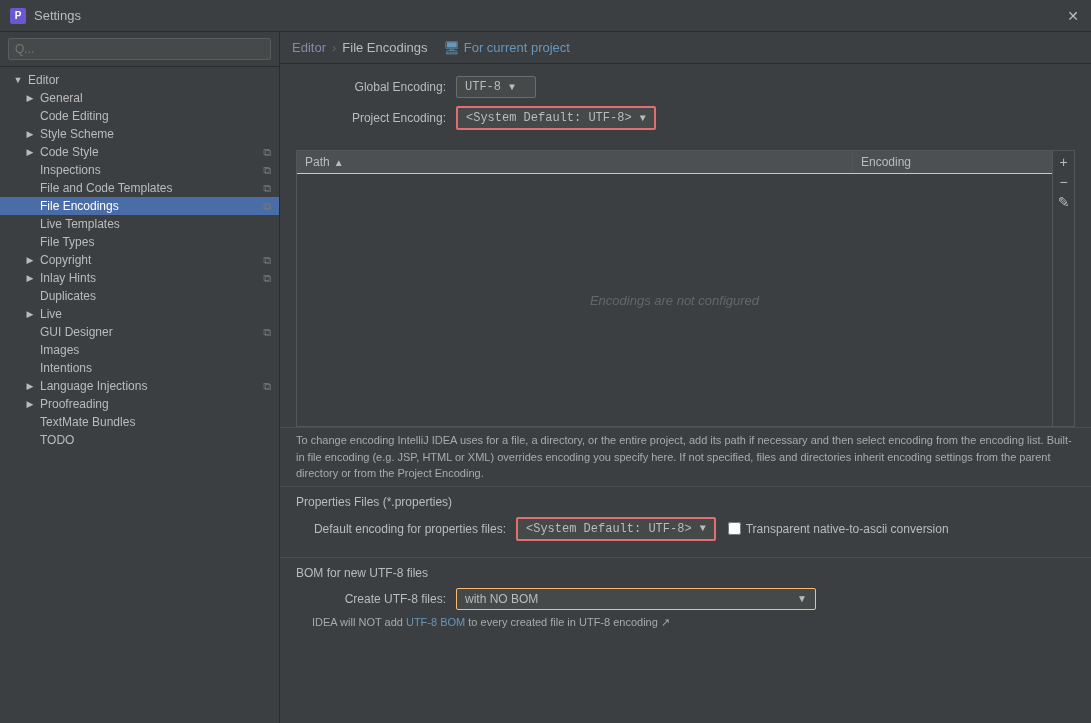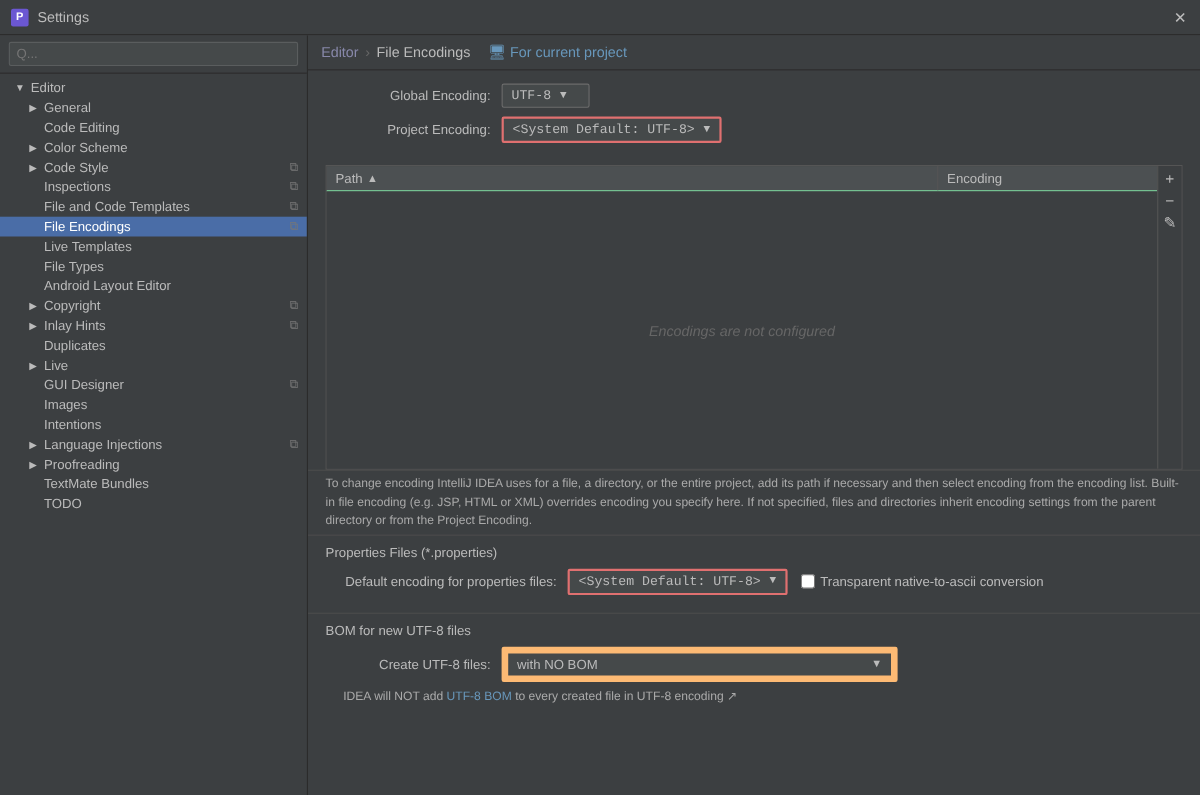--- a/index.html
+++ b/index.html
@@ -247,21 +247,21 @@
       width: 160px;
       text-align: right;
       padding-right: 10px;
       color: #bbbbbb;
       font-size: 12px;
     }
     .bom-dropdown {
       display: flex;
       align-items: center;
       background: #45494a;
-      border: 6px solid #fdba74;
+      border: 1px solid #fdba74;
       padding: 3px 8px;
       color: #bbbbbb;
       font-size: 12px;
       cursor: pointer;
       width: 360px;
       border-radius: 2px;
     }
     .bom-dropdown .dd-arrow {
       margin-left: auto;
       font-size: 10px;
@@ -337,21 +337,21 @@
           <div class="tree-item indent1">
             <span class="arrow">▶</span>
             <span>General</span>
           </div>
           <div class="tree-item indent1">
             <span style="width: 16px; display: inline-block;"></span>
             <span>Code Editing</span>
           </div>
           <div class="tree-item indent1">
             <span class="arrow">▶</span>
-            <span>Color Scheme</span>
+            <span>Style Scheme</span>
           </div>
           <div class="tree-item indent1">
             <span class="arrow">▶</span>
             <span>Code Style</span>
             <span class="icon-copy">⧉</span>
           </div>
           <div class="tree-item indent1">
             <span style="width: 16px; display: inline-block;"></span>
             <span>Inspections</span>
             <span class="icon-copy">⧉</span>
@@ -366,24 +366,20 @@
             <span>File Encodings</span>
             <span class="icon-copy">⧉</span>
           </div>
           <div class="tree-item indent1">
             <span style="width: 16px; display: inline-block;"></span>
             <span>Live Templates</span>
           </div>
           <div class="tree-item indent1">
             <span style="width: 16px; display: inline-block;"></span>
             <span>File Types</span>
-          </div>
-          <div class="tree-item indent1">
-            <span style="width: 16px; display: inline-block;"></span>
-            <span>Android Layout Editor</span>
           </div>
           <div class="tree-item indent1">
             <span class="arrow">▶</span>
             <span>Copyright</span>
             <span class="icon-copy">⧉</span>
           </div>
           <div class="tree-item indent1">
             <span class="arrow">▶</span>
             <span>Inlay Hints</span>
             <span class="icon-copy">⧉</span>

